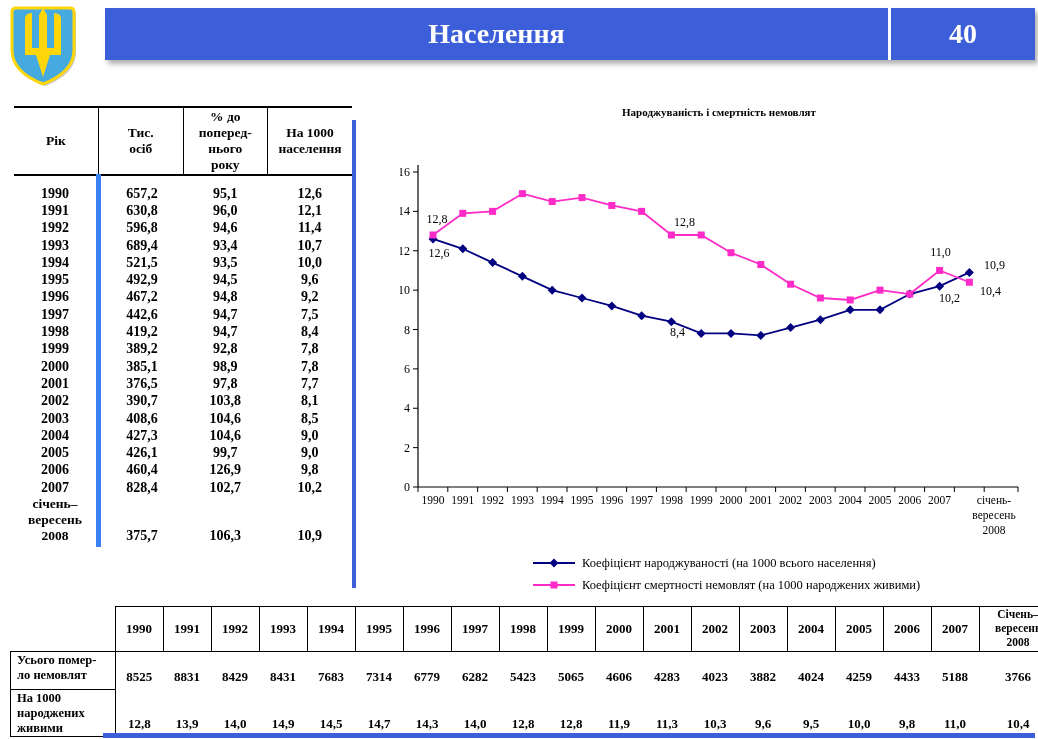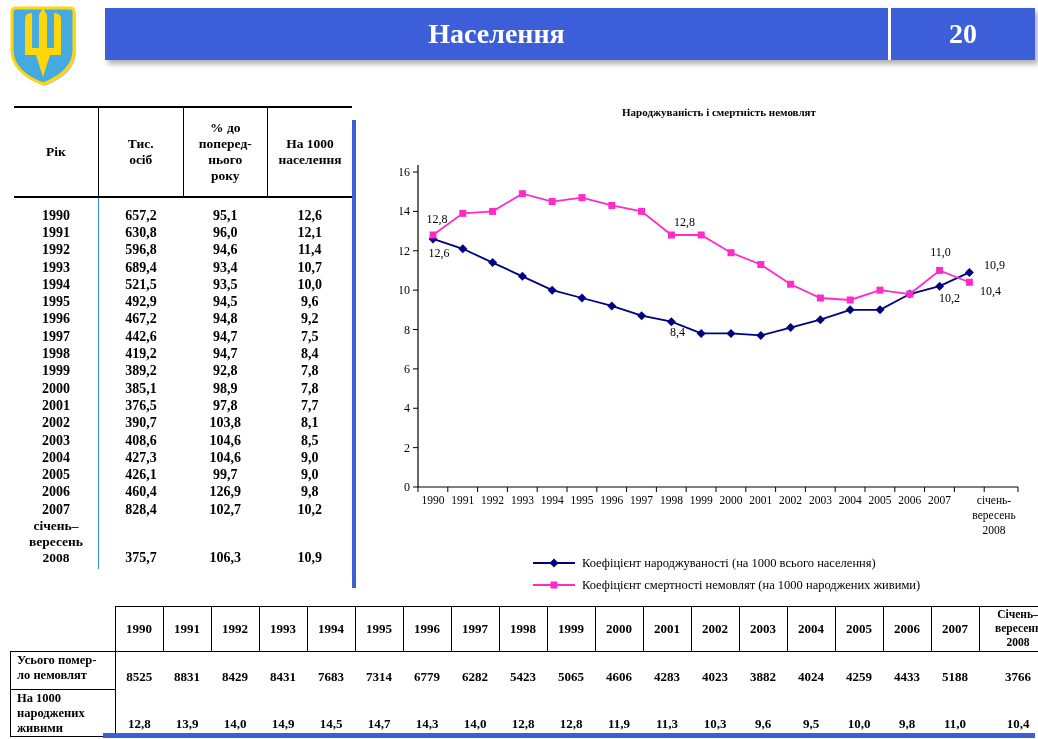--- a/index.html
+++ b/index.html
@@ -15,25 +15,25 @@
   .banner-num{position:absolute;left:786px;top:0;width:144px;height:52px;color:#fff;
           font-weight:bold;font-size:28px;text-align:center;line-height:52px;}
   .emblem{position:absolute;left:6px;top:2px;}
 
   
   .births{position:absolute;left:14px;top:106px;width:340px;}
   .births-title{font-weight:bold;font-size:15.5px;text-align:center;margin:0 0 2px 0;}
   table.births-tbl{border-collapse:collapse;table-layout:fixed;width:338px;}
   .births-tbl th{border-top:2px solid #000;border-bottom:2px solid #000;
         font-size:13.5px;font-weight:bold;text-align:center;vertical-align:middle;
-        padding:12px 1px;line-height:1.18;}
+        padding:1px 1px;line-height:1.18;}
   .births-tbl th.sep{border-left:1px solid #000;}
   .births-tbl td{font-size:14px;font-weight:bold;text-align:center;
         line-height:17.3px;padding:0;}
-  .births-tbl td.c1{border-left:1px solid #3b82f6;}
+  .births-tbl td.c1{border-left:5px solid #3b82f6;}
   .births-tbl tr.first td{padding-top:9px;}
   .births-tbl tr.last td{vertical-align:bottom;padding-bottom:2px;}
   .births-tbl tr.last td.lab{font-size:13.5px;line-height:1.2;}
 
   .divider{position:absolute;left:352px;top:120px;width:4px;height:468px;background:#3C5FD9;}
 
   
   .chart-title{position:absolute;left:400px;top:106px;width:638px;text-align:center;
         font-weight:bold;font-size:11px;}
   #chart{position:absolute;left:400px;top:140px;}
@@ -70,21 +70,21 @@
     <path d="M19,17 Q19,11 26,11 L26,17 Z"></path>
     <path d="M55,17 Q55,11 48,11 L48,17 Z"></path>
     <rect x="19" y="46" width="36" height="7"></rect>
     <path d="M30,53 L37,75 L44,53 Z"></path>
   </g>
 </svg>
 
 <div class="banner">
   <div class="banner-title">Населення</div>
   <div class="banner-sep"></div>
-  <div class="banner-num">20</div>
+  <div class="banner-num">40</div>
 </div>
 
 <div class="births">
   <table class="births-tbl">
     <thead>
         <tr>
           <th>Рік</th>
           <th class="sep">Тис.<br>осіб</th>
           <th class="sep">% до<br>поперед-<br>нього<br>року</th>
           <th class="sep">На 1000<br>населення</th>

